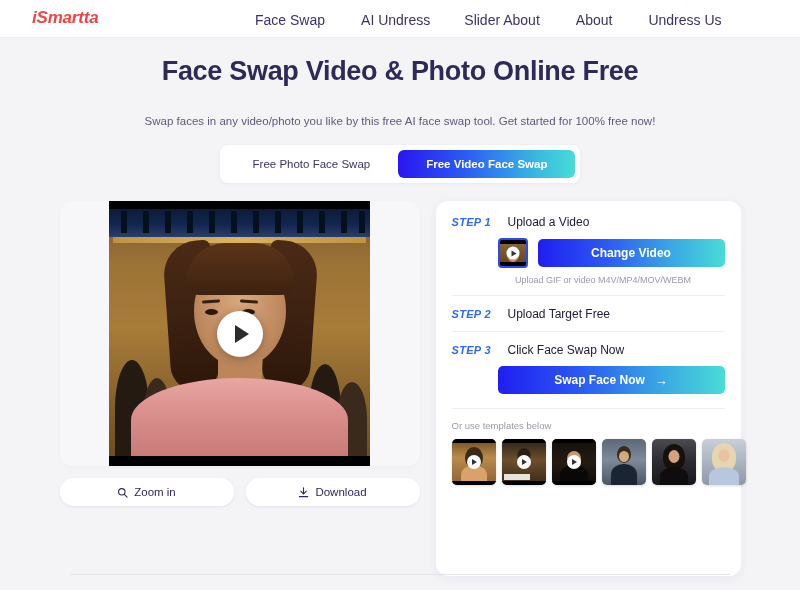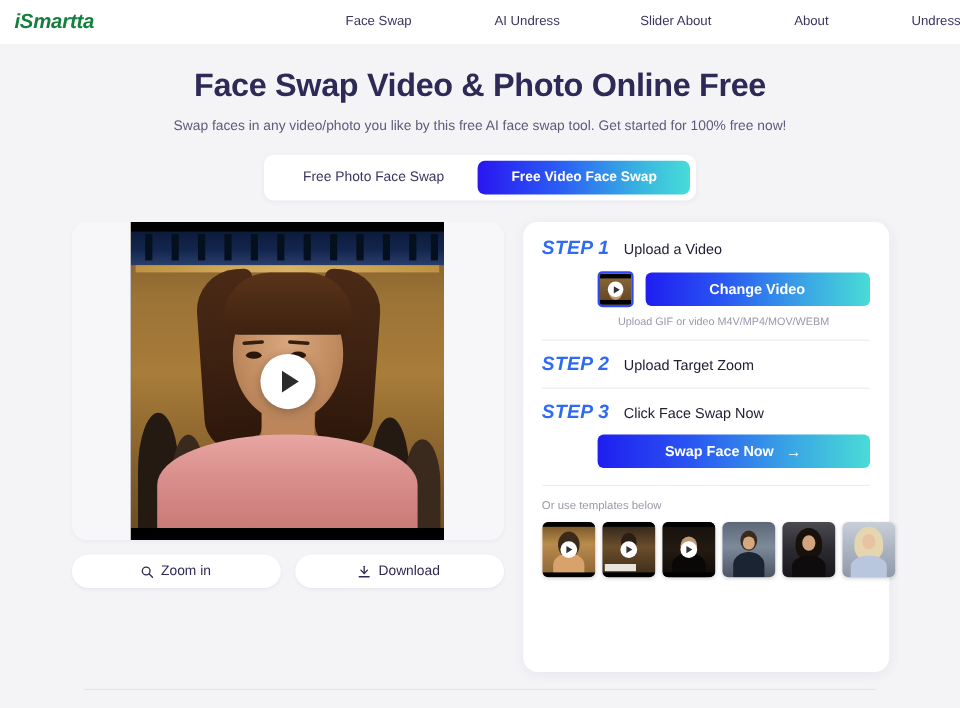--- a/index.html
+++ b/index.html
@@ -12,46 +12,45 @@
   .page { position: relative; width: 800px; height: 590px; background:#f4f4f7; }
 
   
   .header {
     height: 38px; background: #ffffff;
     display: flex; align-items: center;
     border-bottom: 1px solid #ececf2;
     position: relative;
   }
   .logo {
-    position: absolute; left: 12px; top: 8px;
+    position: absolute; left: 32px; top: 8px;
     font-size: 17px; font-weight: bold; font-style: italic;
-    color: #15803d; letter-spacing: -0.2px;
+    color: #ef4444; letter-spacing: -0.2px;
   }
   .nav {
     position: absolute; left: 255px; top: 12px;
     display: flex; gap: 0;
   }
   .nav-item {
-    font-size: 11px; color: #3a3560; cursor: pointer;
+    font-size: 14px; color: #3a3560; cursor: pointer;
     white-space: nowrap;
-    margin-left: 33px;
   }
   .nav-item:nth-child(1){ margin-right:36px; }
   .nav-item:nth-child(2){ margin-right:34px; }
   .nav-item:nth-child(3){ margin-right:36px; }
   .nav-item:nth-child(4){ margin-right:36px; }
 
   
   .hero { text-align: center; padding-top: 18px; }
   .hero-title {
     font-size: 27px; font-weight: bold; color: #2e2a57;
     letter-spacing: -0.3px;
   }
   .hero-sub {
-    font-size: 11.5px; color: #5e5a79; margin-top: 12px;
+    font-size: 11.5px; color: #5e5a79; margin-top: 28px;
   }
 
   
   .tabs-wrap { display: flex; justify-content: center; margin-top: 18px; }
   .tabs {
     background: #ffffff; border-radius: 8px; padding: 5px;
     display: flex; box-shadow: 0 1px 4px rgba(60,50,120,0.07);
   }
   .tab {
     font-size: 11.5px; padding: 8px 28px; border-radius: 6px;
@@ -159,21 +158,21 @@
 
   
   .right-col {
     width: 305px; background:#ffffff; border-radius:12px;
     padding: 14px 16px 16px 16px;
     box-shadow: 0 2px 10px rgba(60,50,120,.07);
     height: 375px;
   }
   .step-head { display:flex; align-items:baseline; gap:12px; }
   .step-num {
-    font-size:16px; font-weight:bold; font-style:italic; color:#2f6bf2;
+    font-size:11px; font-weight:bold; font-style:italic; color:#2f6bf2;
     letter-spacing:.3px; min-width:44px;
   }
   .step-title { font-size:12px; color:#222036; }
   .step-body { display:flex; align-items:center; gap:10px; margin-top:9px; padding-left:46px;}
   .thumb-sq {
     width:30px; height:30px; border:2px solid #2f49f2; border-radius:4px;
     position:relative; overflow:hidden; flex:none; cursor:pointer;
     background: linear-gradient(180deg,#8d6a3c,#5e421f);
   }
   .thumb-sq .tbar-t, .thumb-sq .tbar-b { position:absolute; left:0; right:0; height:4px; background:#000;}
@@ -352,21 +351,21 @@
           <button class="grad-btn">Change Video</button>
         </div>
         <div class="hint">Upload GIF or video M4V/MP4/MOV/WEBM</div>
       </div>
 
       <div class="divider"></div>
 
       <div>
         <div class="step-head">
           <span class="step-num">STEP 2</span>
-          <span class="step-title">Upload Target Zoom</span>
+          <span class="step-title">Upload Target Free</span>
         </div>
       </div>
 
       <div class="divider"></div>
 
       <div>
         <div class="step-head">
           <span class="step-num">STEP 3</span>
           <span class="step-title">Click Face Swap Now</span>
         </div>

